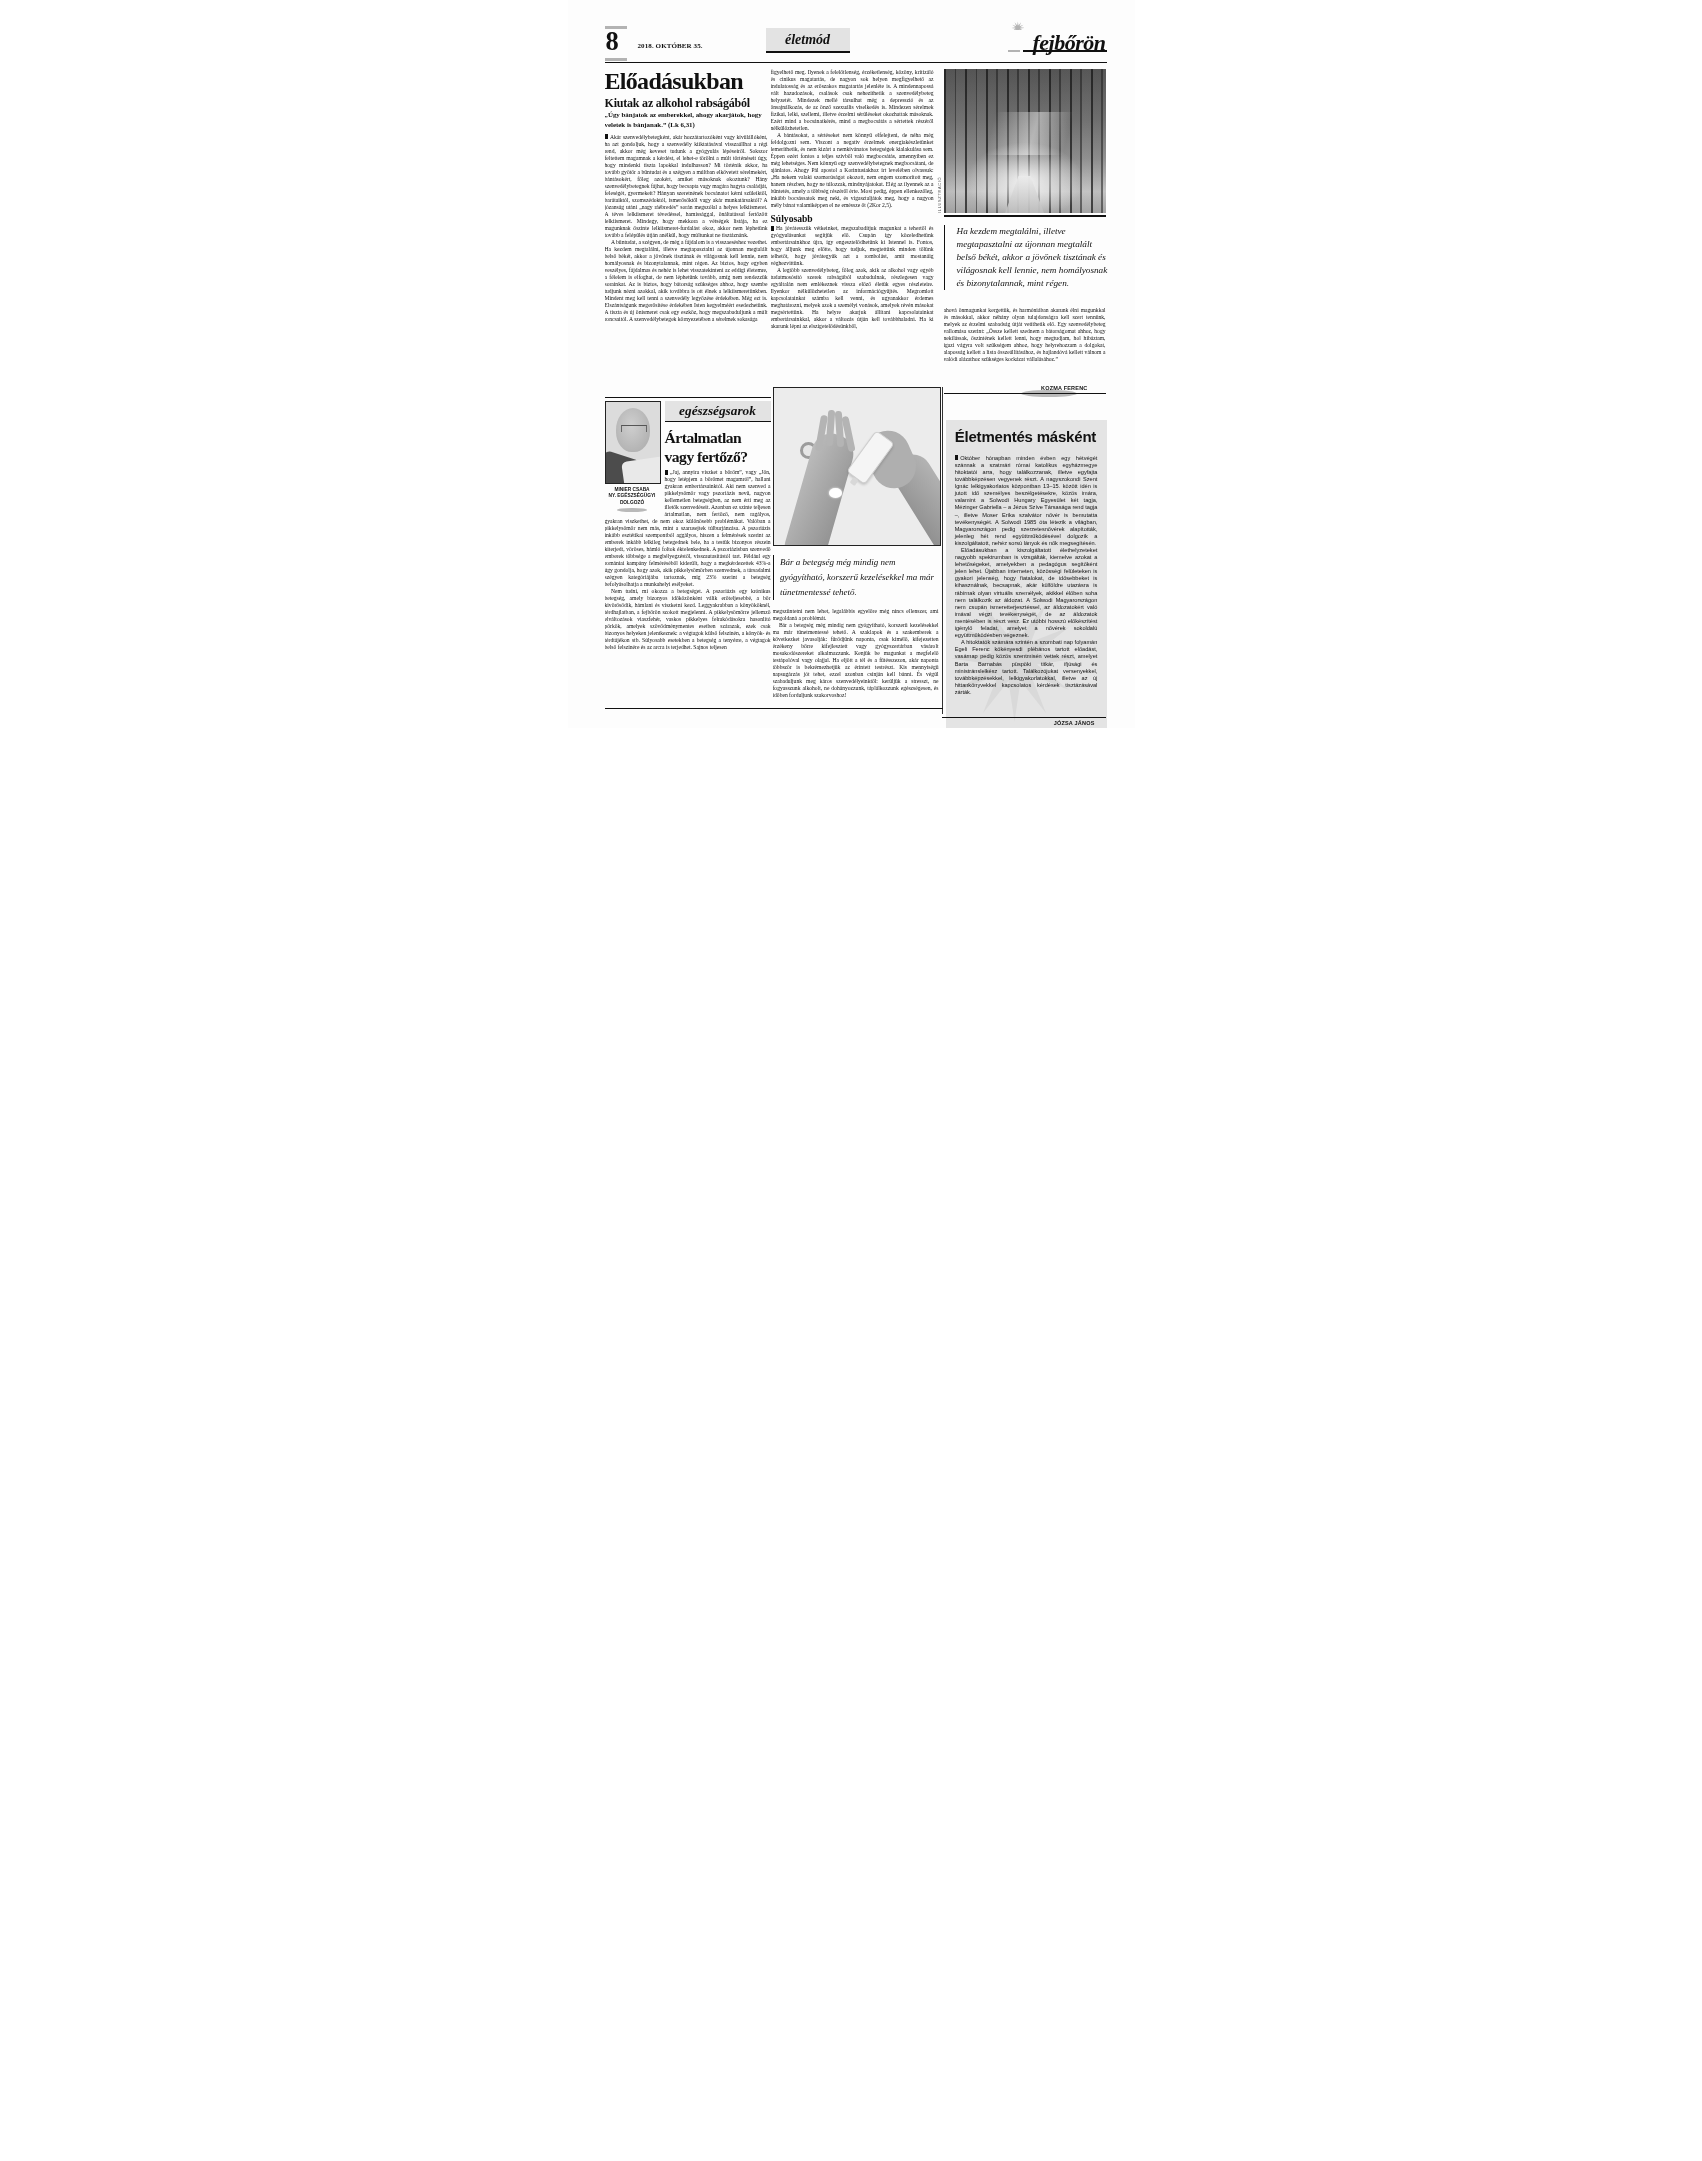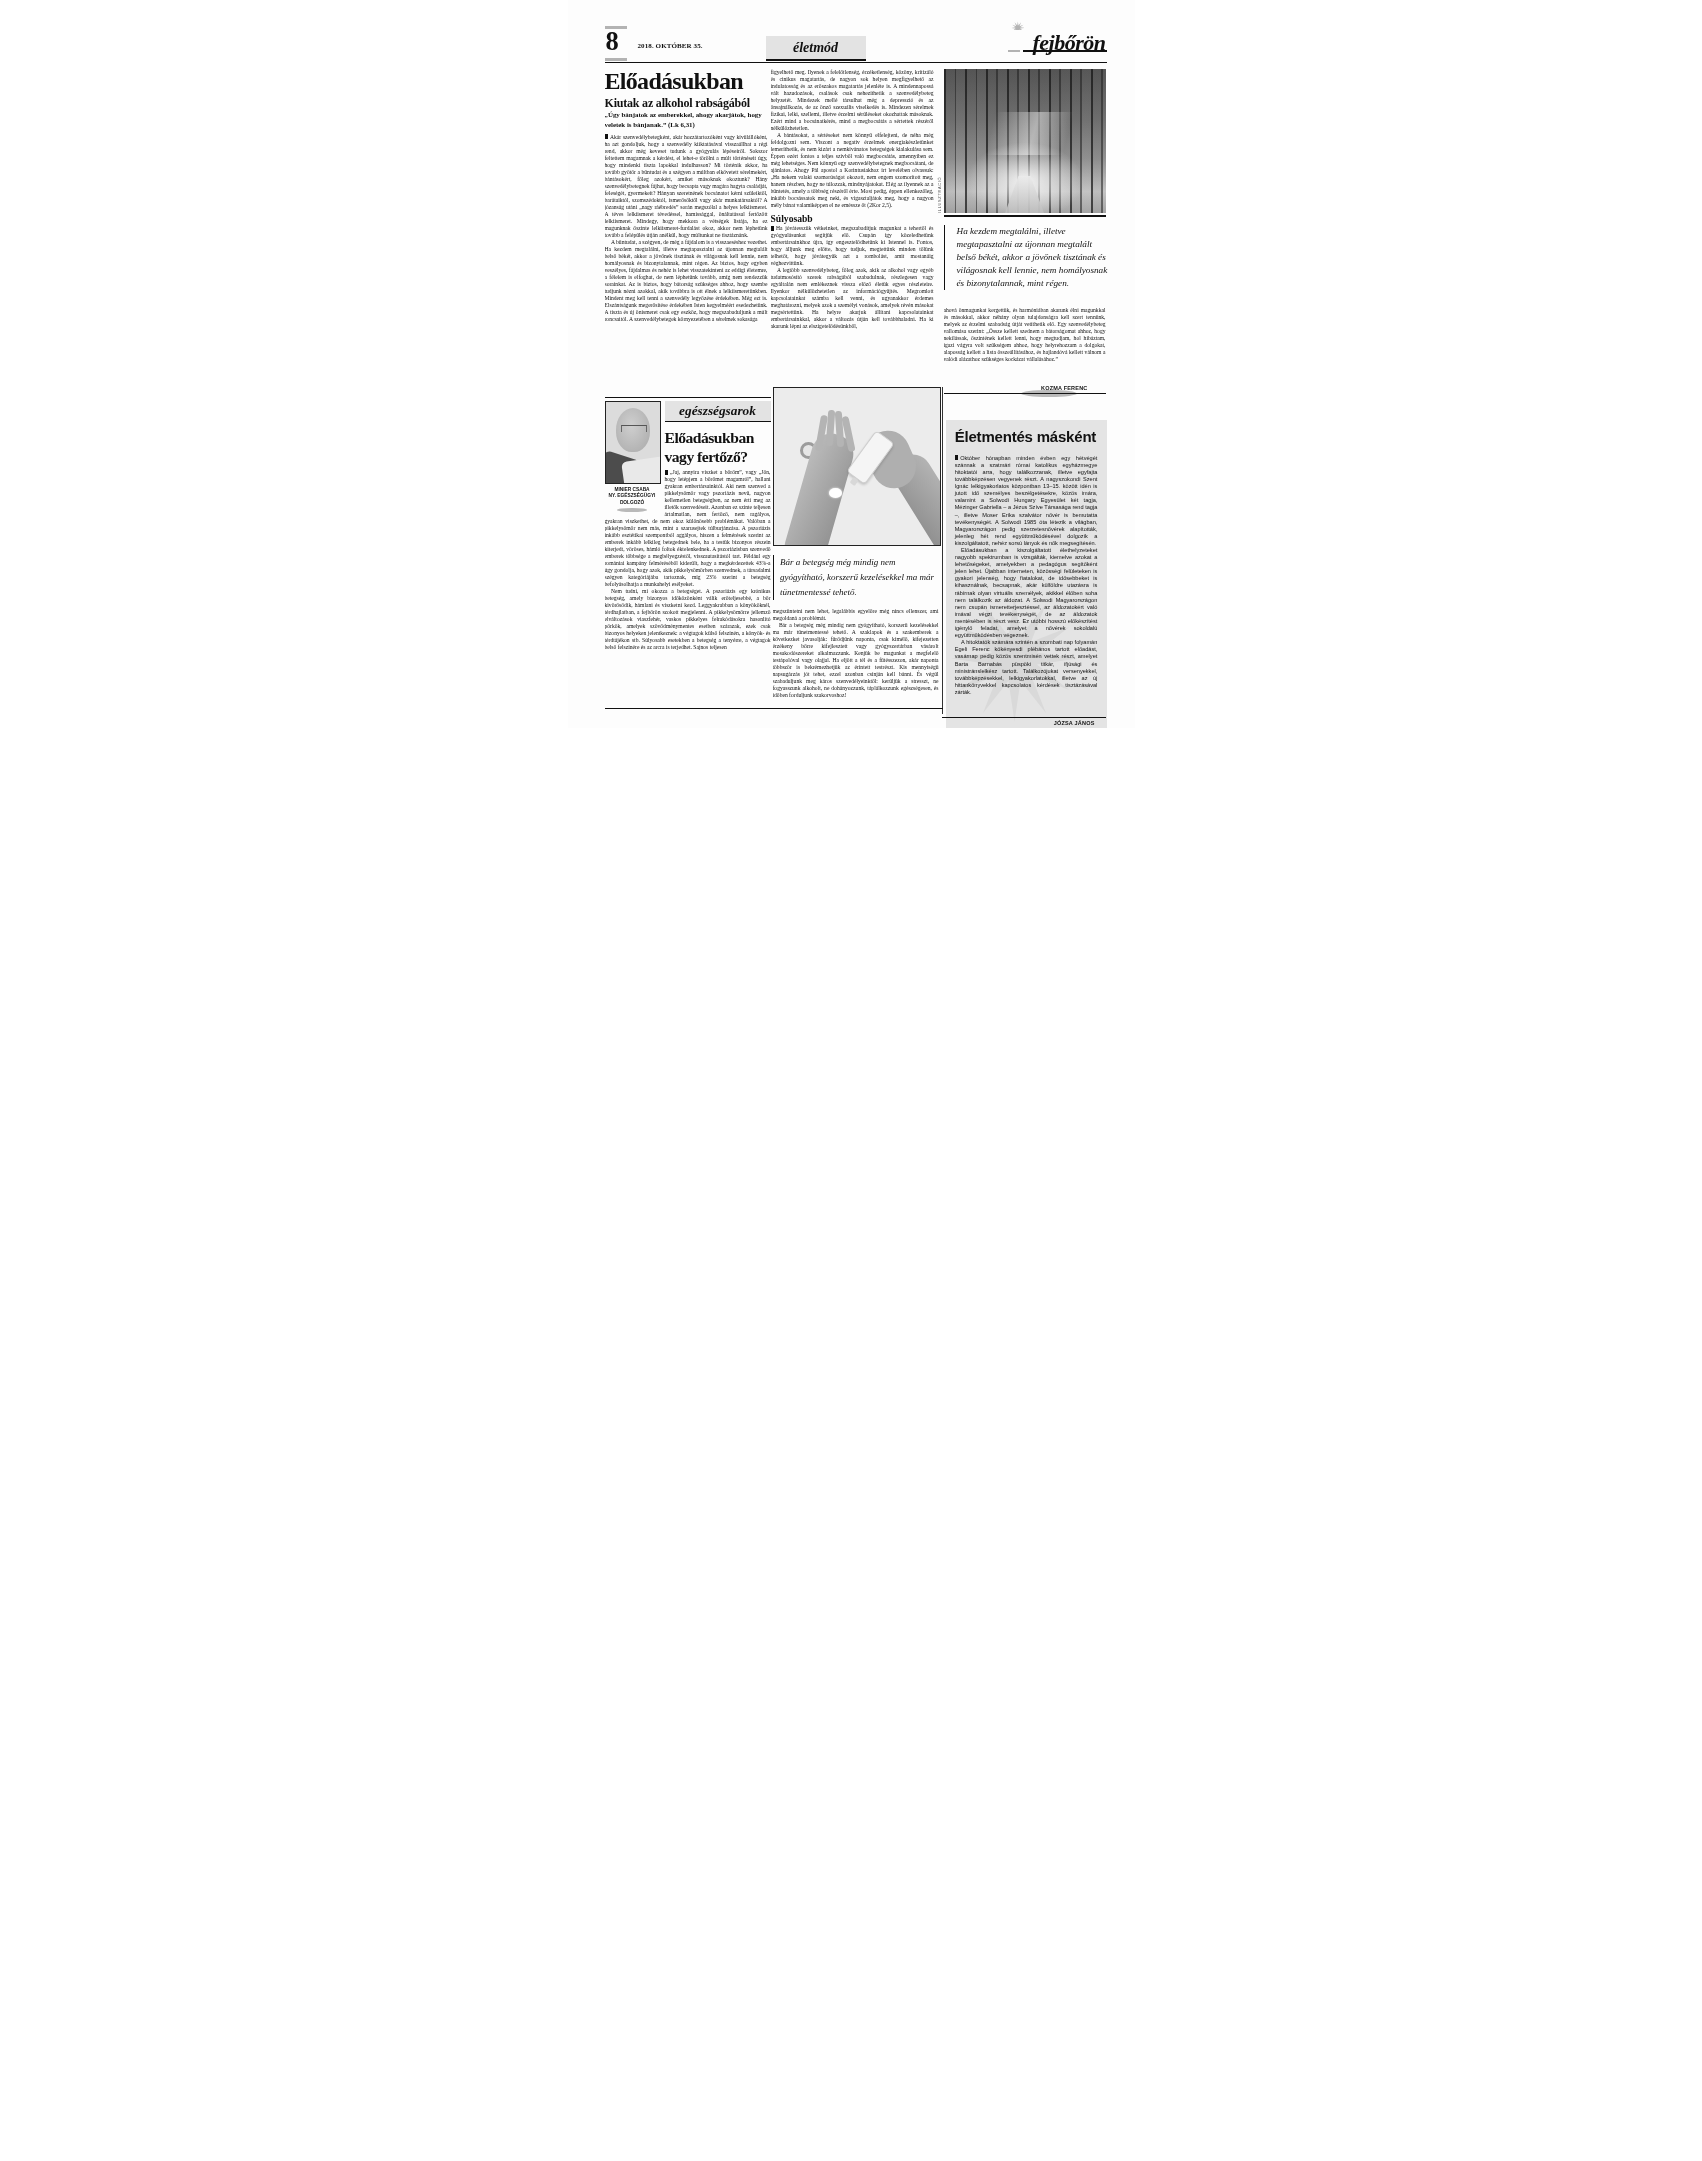--- a/index.html
+++ b/index.html
@@ -9,23 +9,22 @@
     font-family:"Liberation Serif","DejaVu Serif",serif;
     overflow:hidden;
   }
   .abs { position:absolute; }
 
   
   .bar { background:#b3b3b3; width:22px; height:3.2px; }
   .pagenum { font-size:26.5px; font-weight:bold; line-height:1; }
   .issue-date { font-size:7px; font-weight:bold; letter-spacing:0.1px; }
   .section-box {
-    width:100px; height:23px; background:#e3e3e3; border-bottom:2.7px solid #111;
+    width:84px; height:23px; background:#e3e3e3; border-bottom:2.7px solid #111;
     text-align:center;
-    margin-top:8px;
   }
   .section-box span { font-style:italic; font-weight:bold; font-size:14px; line-height:23px; }
   .logo-text { font-style:italic; font-weight:bold; font-size:22px; letter-spacing:-0.5px; }
   .rule { background:#111; }
   .grayseg { background:#b3b3b3; }
 
   
   .col { text-align:justify; font-size:5.6px; line-height:7px; }
   .col p { margin:0; }
   .ind { text-indent:6.4px; }
@@ -188,21 +187,21 @@
         <div>MINIER CSABA</div>
         <div>NY. EGÉSZSÉGÜGYI</div>
         <div>DOLGOZÓ</div>
       </div>
       <div class="ellipse" style="width:30px; height:4.1px; background:#b9b9b9; margin:2.3px auto 0 auto;"></div>
     </div>
 
     <div class="hc-banner">
       <span>egészségsarok</span>
     </div>
-    <h2 class="hc-title">Előadásukban vagy fertőző?</h2>
+    <h2 class="hc-title">Ártalmatlan vagy fertőző?</h2>
     <p><span class="pmark"></span><span>„Jaj, annyira viszket a bőröm”, vagy „Jön, hogy letépjem a bőrömet magamról”, hallani gyakran embertársainktól. Aki nem szenved a pikkelysömör vagy pszoriázis nevű, nagyon kellemetlen betegségben, az nem érti meg az illetők szenvedéseit. Azonban ez szinte teljesen ártalmatlan, nem fertőző, nem ragályos, gyakran viszkethet, de nem okoz különösebb problémákat. Valóban a pikkelysömör nem más, mint a szarusejtek túlburjánzása. A pszoriázis inkább esztétikai szempontból aggályos, hiszen a felmérések szerint az emberek inkább lelkileg betegednek bele, ha a testük bizonyos részein kiterjedt, vöröses, hámló foltok éktelenkednek. A pszoriázisban szenvedő emberek többsége a megbélyegzéstől, visszautasítástól tart. Például egy romániai kampány felméréséből kiderült, hogy a megkérdezettek 43%-a úgy gondolja, hogy azok, akik pikkelysömörben szenvednek, a társadalmi szégyen kategóriájába tartoznak, míg 23% szerint a betegség befolyásolhatja a munkahelyi esélyeket.</span></p>
     <p class="ind">Nem tudni, mi okozza a betegséget. A pszoriázis egy krónikus betegség, amely bizonyos időközönként válik erőteljesebbé, a bőr kivörösödik, hámlani és viszketni kezd. Leggyakrabban a könyököknél, térdhajlatban, a fejbőrön szokott megjelenni. A pikkelysömörre jellemző elváltozások viaszfehér, vaskos pikkelyes felrakódásokra hasonlító pörkök, amelyek szövődménymentes esetben szárazak, ezek csak bizonyos helyeken jelentkeznek: a végtagok külső felszínén, a könyök- és térdtájékon stb. Súlyosabb esetekben a betegség a tenyérre, a végtagok belső felszínére és az arcra is terjedhet. Sajnos teljesen</p>
   </div>
 
   <div class="abs hands-photo" style="left:205px; top:387px;">
     <div class="cap"></div>
     <div class="arm-l"></div>
     <div class="finger" style="left:44px; top:26.5px; transform:rotate(10deg);"></div>
     <div class="finger" style="left:53px; top:22px; transform:rotate(4deg);"></div>
     <div class="finger" style="left:62px; top:23px; transform:rotate(-4deg);"></div>

